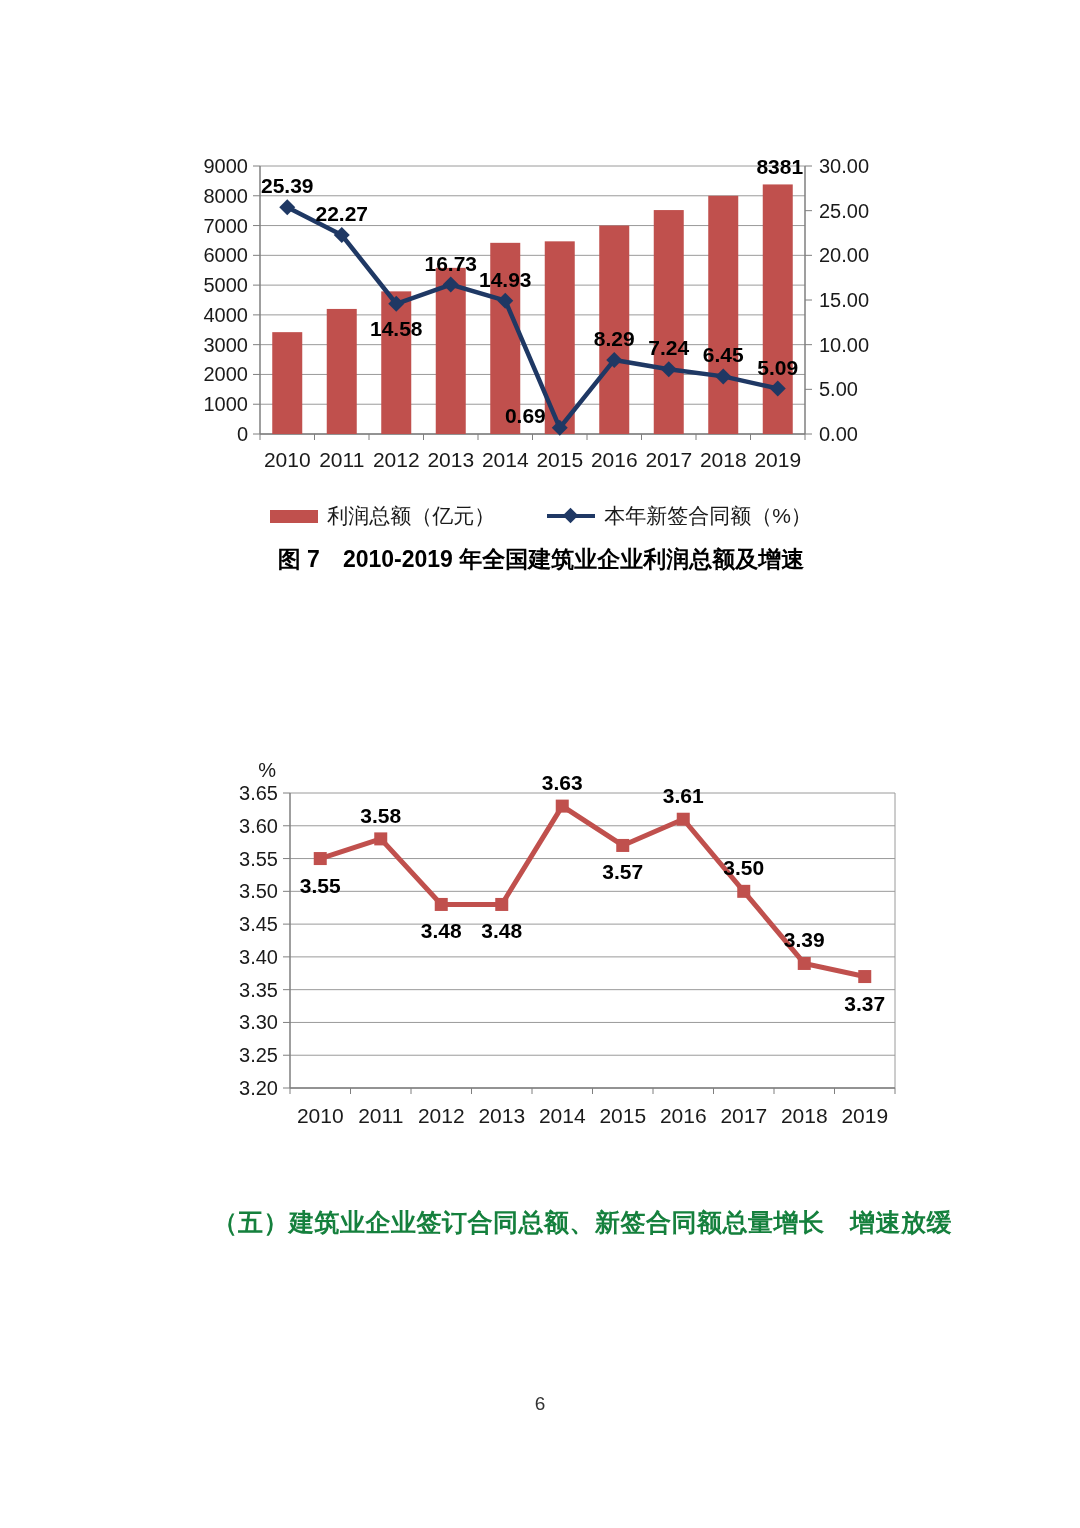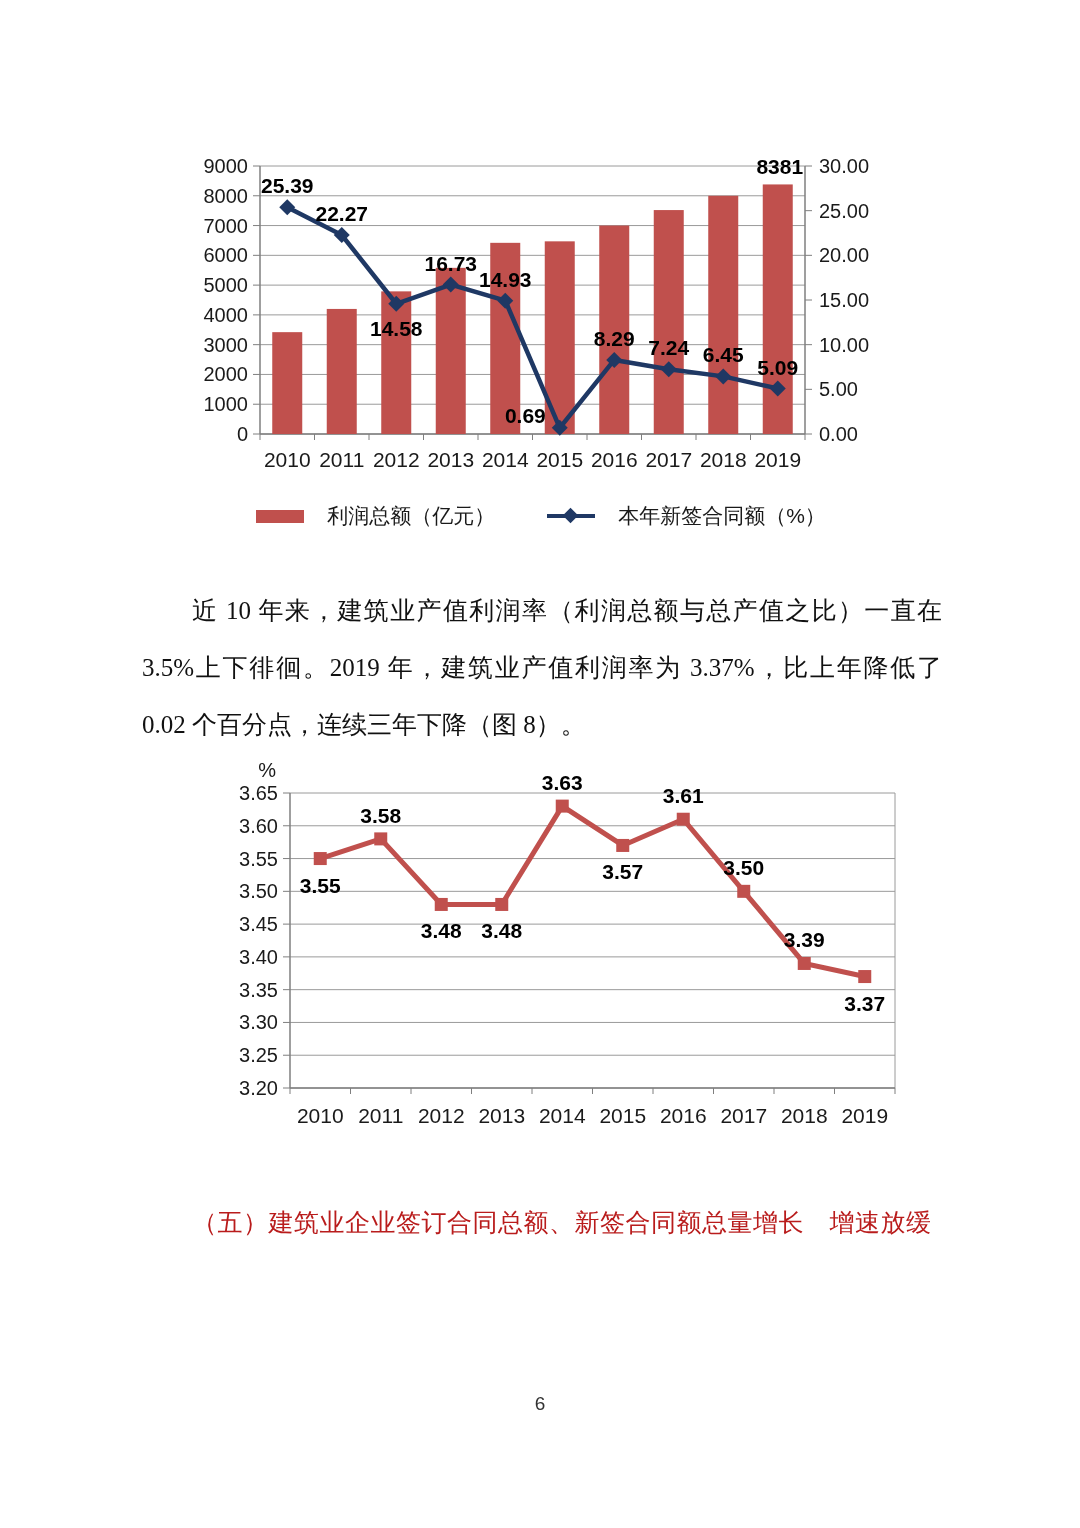--- a/index.html
+++ b/index.html
@@ -15,40 +15,41 @@
   .figure svg { display:block; }
   svg text { font-family:"Liberation Sans", sans-serif; fill:#1a1a1a; }
   svg text.tick { font-size:20px; }
   svg text.xlab { font-size:21px; }
   svg text.dlab { font-size:21px; font-weight:bold; fill:#000; }
   svg text.ylab-unit { font-size:20px; }
   .legend {
     display:flex; justify-content:center; align-items:center; gap:52px;
     margin-top:22px; font-family:"Liberation Sans", sans-serif; font-size:21px; color:#1a1a1a;
   }
-  .legend-item { display:flex; align-items:center; gap:23px; }
+  .legend-item { display:flex; align-items:center; gap:9px; }
   .swatch-bar { display:inline-block; width:48px; height:13px; }
   .swatch-line { position:relative; display:inline-block; width:48px; height:4px; }
   .swatch-diamond { position:absolute; left:18px; top:-4px; width:11px; height:11px; transform:rotate(45deg); }
   .caption {
     text-align:center; font-family:"Liberation Sans", sans-serif;
     font-weight:bold; font-size:23px; color:#000; margin-top:14px;
   }
   #fig8 .caption { margin-top:16px; }
   .body-text {
     position:absolute; left:142px; width:800px;
     font-size:25px; line-height:57px; text-align:justify; text-indent:2em; color:#111;
   }
   #para1 { top:582px; }
   #para2 { top:1252px; }
   .section-heading {
     position:absolute; left:142px; top:1202px; width:810px;
-    font-family:"Liberation Sans", sans-serif; font-weight:normal;
-    font-size:25px; line-height:40px; text-indent:2em; color:#b91c1c;
+    font-family:"Liberation Sans", sans-serif; font-weight:bold;
+    font-size:25px; line-height:40px; text-indent:2em; color:#15803d;
     letter-spacing:0.5px;
+    text-align:right;
   }
   .page-number {
     position:absolute; top:1393px; left:0; width:100%;
     text-align:center; font-family:"Liberation Sans", sans-serif;
     font-size:19px; color:#333;
   }
 </style>
 </head>
 <body>
 
@@ -162,23 +163,23 @@
         <span class="swatch-bar" style="background: rgb(192, 80, 77);"></span>
         <span>利润总额（亿元）</span>
       </span>
       <span class="legend-item">
         <span class="swatch-line" style="background: rgb(31, 56, 100);">
             <span class="swatch-diamond" style="background: rgb(31, 56, 100);"></span>
           </span>
         <span>本年新签合同额（%）</span>
       </span>
     </div>
+    <div class="caption">图 7　2010-2019 年全国建筑业企业利润总额及增速</div>
   </div>
 
-  <p class="body-text" id="para1">近 10 年来，建筑业产值利润率（利润总额与总产值之比）一直在 3.5%上下徘徊。2019 年，建筑业产值利润率为 3.37%，比上年降低了 0.02 个百分点，连续三年下降（图 8）。</p>
 
   <div class="figure" id="fig8">
     <svg id="chart8-svg" width="772" height="368" viewBox="0 0 772 368">
         <line x1="60" y1="325" x2="665" y2="325" stroke="#9a9a9a" stroke-width="1"></line>
         <line x1="53" y1="325" x2="60" y2="325" stroke="#7f7f7f"></line>
         <text x="48" y="332" text-anchor="end" class="tick">3.20</text>
         <line x1="60" y1="292.22222222222234" x2="665" y2="292.22222222222234" stroke="#9a9a9a" stroke-width="1"></line>
         <line x1="53" y1="292.22222222222234" x2="60" y2="292.22222222222234" stroke="#7f7f7f"></line>
         <text x="48" y="299.22222222222234" text-anchor="end" class="tick">3.25</text>
         <line x1="60" y1="259.44444444444434" x2="665" y2="259.44444444444434" stroke="#9a9a9a" stroke-width="1"></line>

